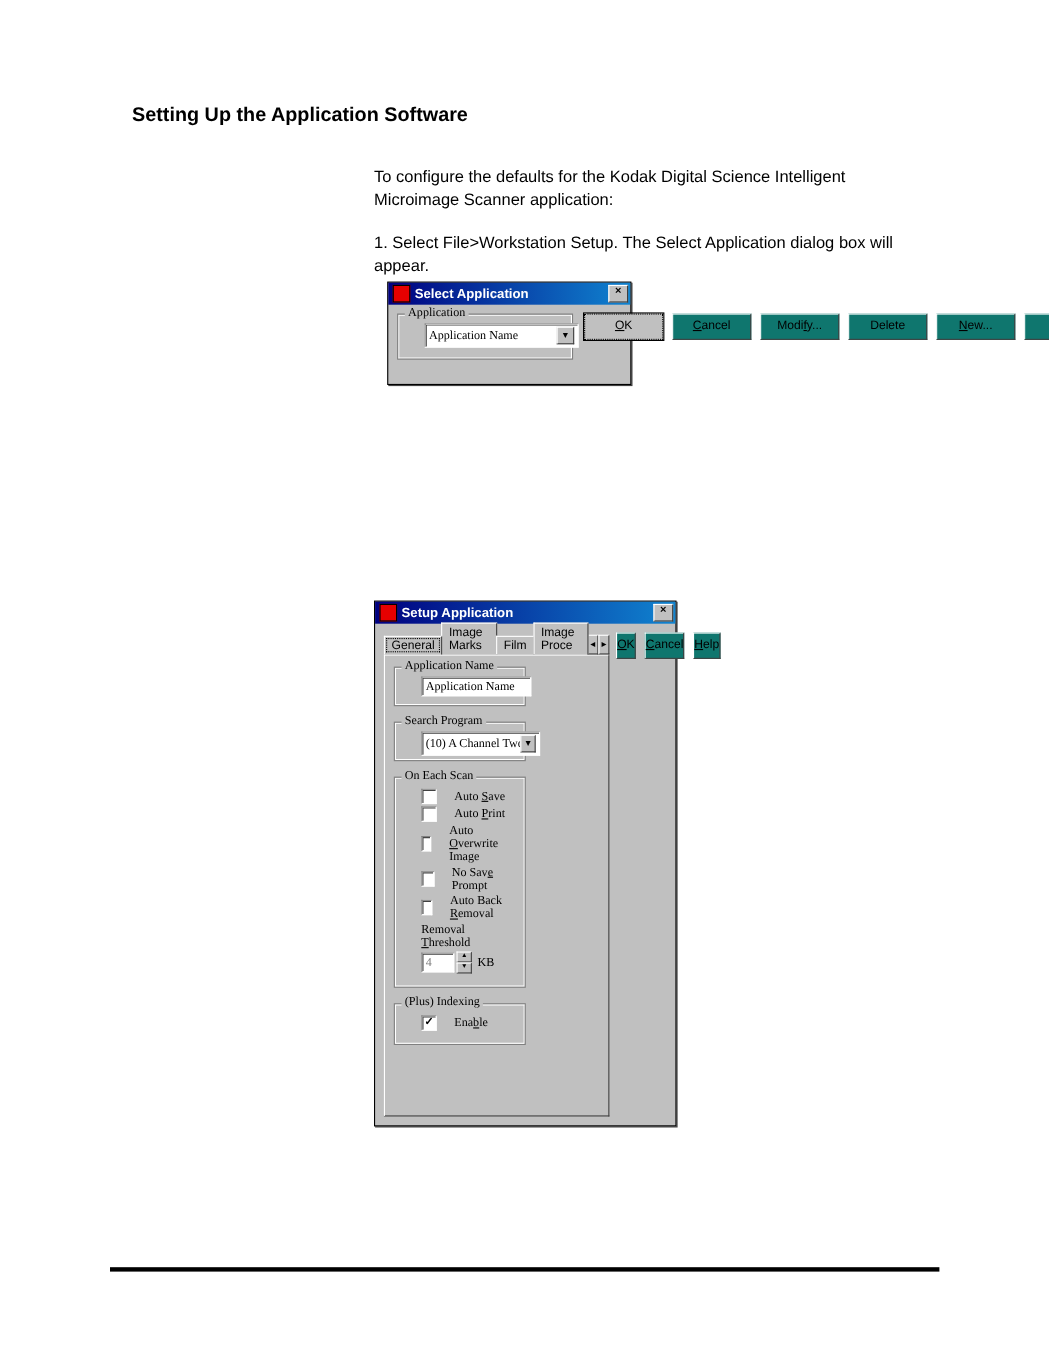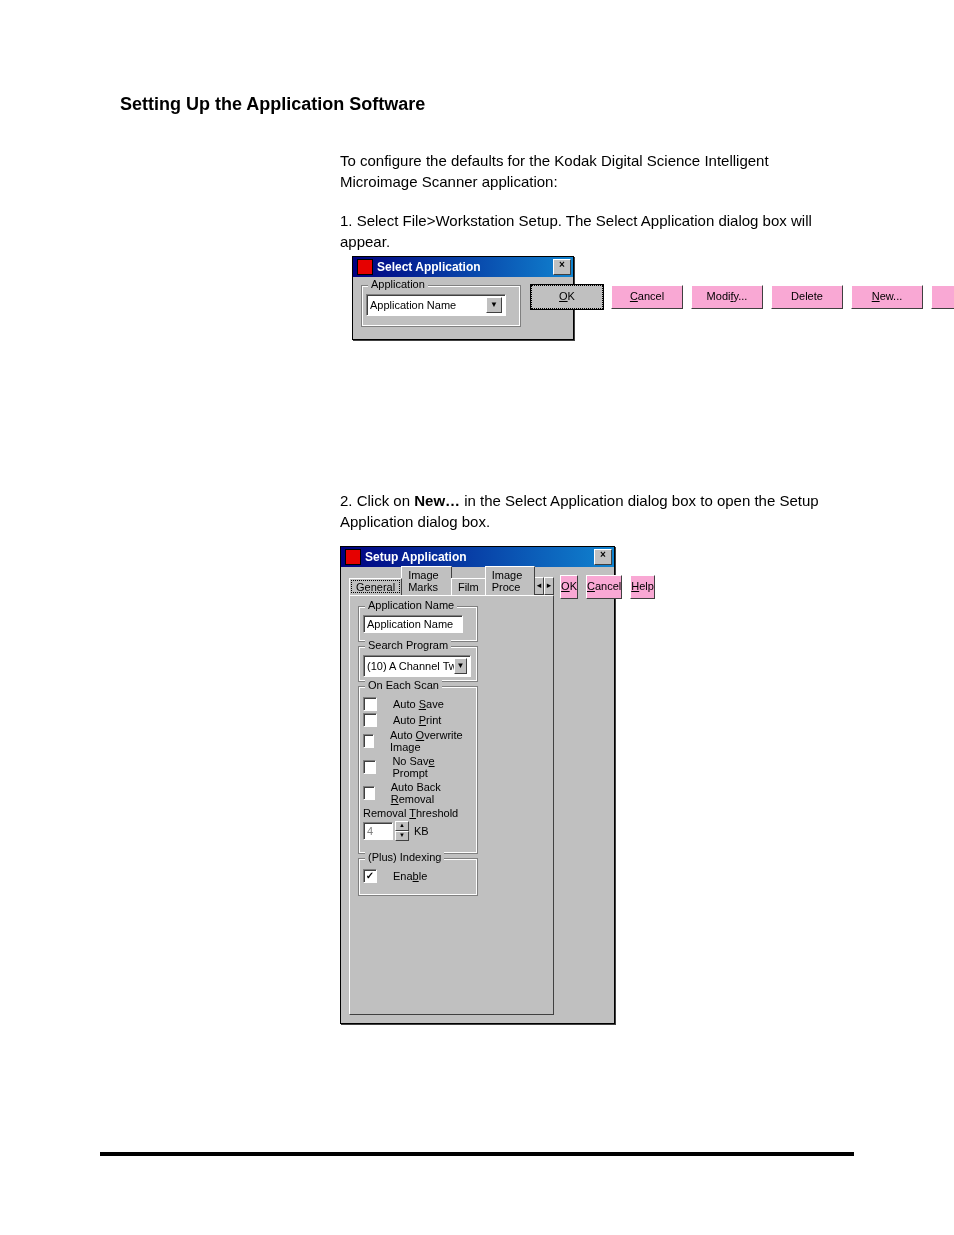--- a/index.html
+++ b/index.html
@@ -66,24 +66,25 @@
     cursor: pointer;
   }
   .win-body {
     padding: 8px;
     display: flex;
     gap: 10px;
   }
   .groupbox {
     border: 1px solid #808080;
     box-shadow: inset -1px -1px 0 #fff, inset 1px 1px 0 #fff;
-    padding: 8px 8px 10px 4px;
-    margin-bottom: 4px;
+    padding: 8px 8px 10px 24px;
+    margin-bottom: 14px;
     box-sizing: border-box;
     position: relative;
+    font-family: Liberation Serif, serif;
   }
   .groupbox .legend {
     position: absolute;
     top: -8px;
     left: 6px;
     background: #c0c0c0;
     font-size: 11px;
     padding: 0 3px;
   }
   .sunken-input, .sunken-combo {
@@ -109,21 +110,21 @@
     display:flex;
     align-items:center;
     justify-content:center;
     font-size: 8px;
     line-height: 8px;
     cursor:pointer;
   }
   .win-btn {
     width: 70px;
     height: 22px;
-    background: #f9a8d4;
+    background: #0f766e;
     border: 1px solid #fff;
     border-right-color:#404040;
     border-bottom-color:#404040;
     font-size: 11px;
     text-align: center;
     line-height: 20px;
     cursor: pointer;
   }
   .win-btn.default {
     outline: 1px solid #000;
@@ -272,24 +273,20 @@
         <div class="win-btn">
           <span class="u">N</span><span>ew...</span>
         </div>
         <div class="win-btn">
           <span class="u">H</span><span>elp</span>
         </div>
       </div>
     </div>
   </div>
 
-  <div style="position:absolute; left:340px; top:490px; width:500px;" class="body-text">
-    <span>2.</span>
-    <span>Click on </span><b>New…</b><span> in the Select Application dialog box to open the Setup Application dialog box.</span>
-  </div>
 
   <div class="win-outer" style="position:absolute; left:340px; top:546px; width:275px;">
     <div class="titlebar">
       <span class="app-icon"></span>
       <span class="title-text">Setup Application</span>
       <div class="titlebar-btn">×</div>
     </div>
     <div class="win-body" style="gap:6px;">
 
       <div style="flex:1;">

